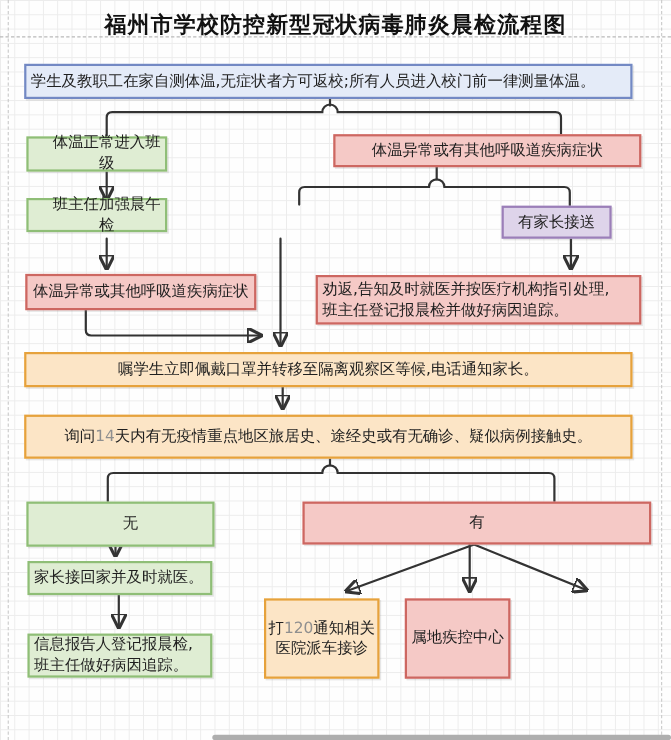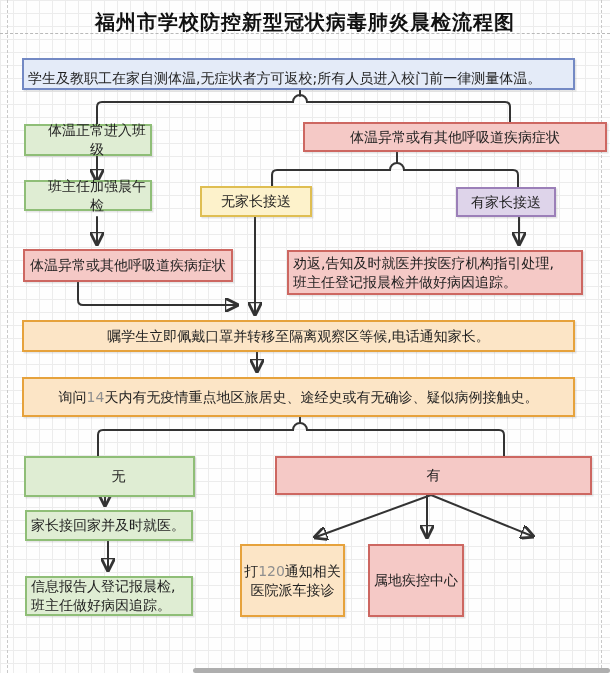--- a/index.html
+++ b/index.html
@@ -85,39 +85,36 @@
     <path d="M98,456 L98,435 Q98,430 103,430 L293,430 A7,7 0 0 1 307,430 L499,430 Q504,430 504,435 L504,456"></path>
 
     <path d="M105,497 L105,504" marker-end="url(#arr)"></path>
     <path d="M108,541 L108,569" marker-end="url(#arr)"></path>
 
     <path d="M431,495 L316,537" marker-end="url(#arr)"></path>
     <path d="M427,495 L427,536" marker-end="url(#arr)"></path>
     <path d="M431,495 L532,536" marker-end="url(#arr)"></path>
   </svg>
 
-  <div class="node blue ta-left" style="left:22px;top:58px;width:553px;height:32px;align-items:flex-end;">
+  <div class="node blue ta-left" style="left:22px;top:58px;width:553px;height:32px;">
     <span>学生及教职工在家自测体温,无症状者方可返校;所有人员进入校门前一律测量体温。</span>
   </div>
 
   <div class="node green" style="left:24px;top:124px;width:128px;height:32px;">
     <span>体温正常进入班级</span>
   </div>
 
-  <div class="node red" style="left:303px;top:122px;width:304px;height:30px;">
+  <div class="node red" style="left:303px;top:122px;width:280px;height:30px;">
     <span>体温异常或有其他呼吸道疾病症状</span>
   </div>
 
   <div class="node green" style="left:24px;top:180px;width:128px;height:31px;">
     <span>班主任加强晨午检</span>
   </div>
 
-  <div class="node yellow" style="left:200px;top:186px;width:112px;height:31px;">
-    <span>无家长接送</span>
-  </div>
 
   <div class="node purple" style="left:456px;top:187px;width:100px;height:30px;">
     <span>有家长接送</span>
   </div>
 
   <div class="node red" style="left:23px;top:249px;width:210px;height:33px;">
     <span>体温异常或其他呼吸道疾病症状</span>
   </div>
 
   <div class="node red ta-left" style="left:287px;top:250px;width:296px;height:45px;">

